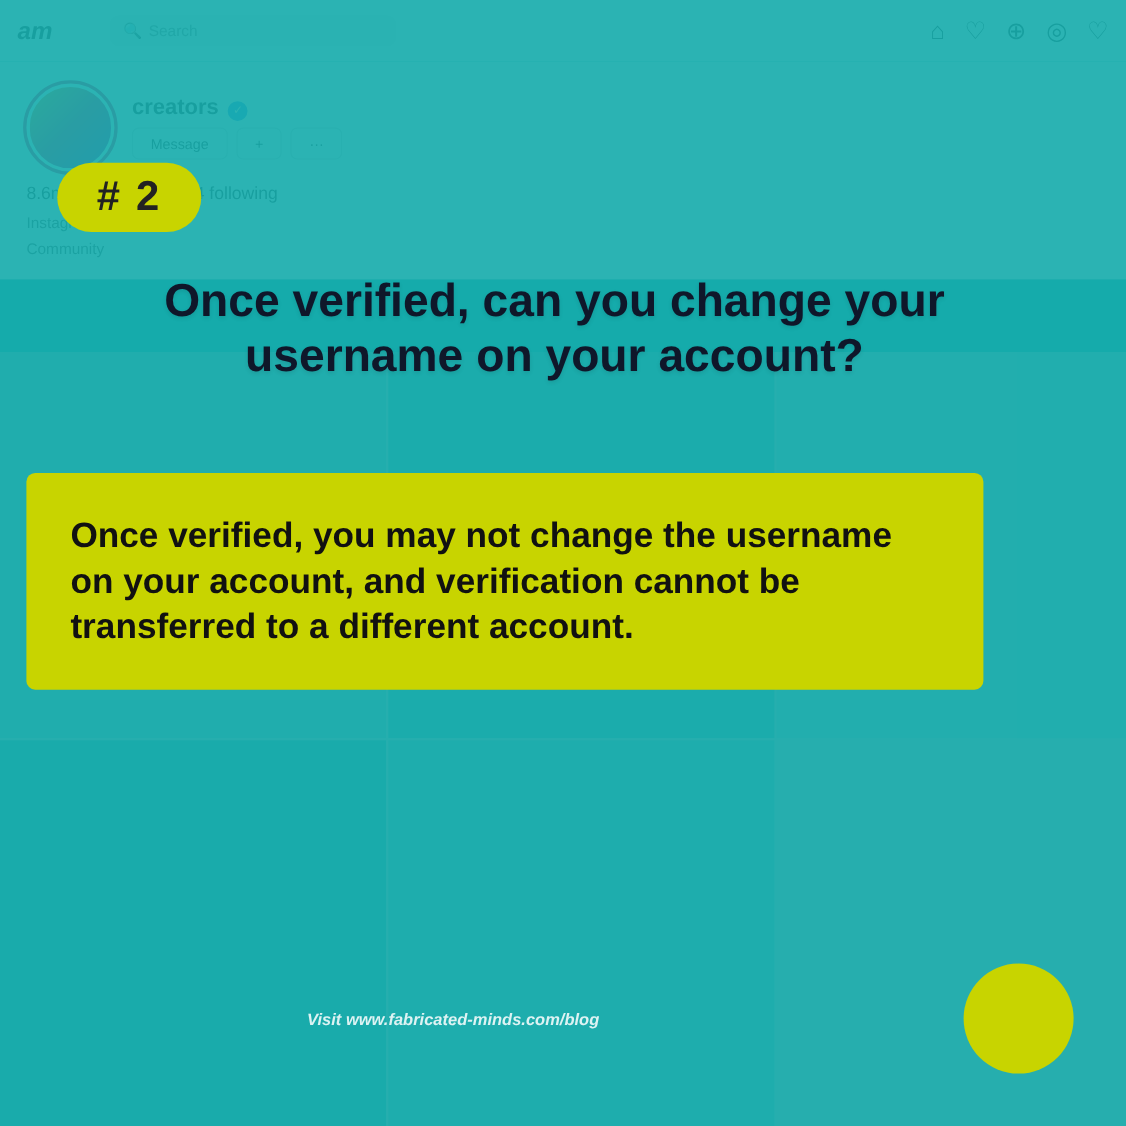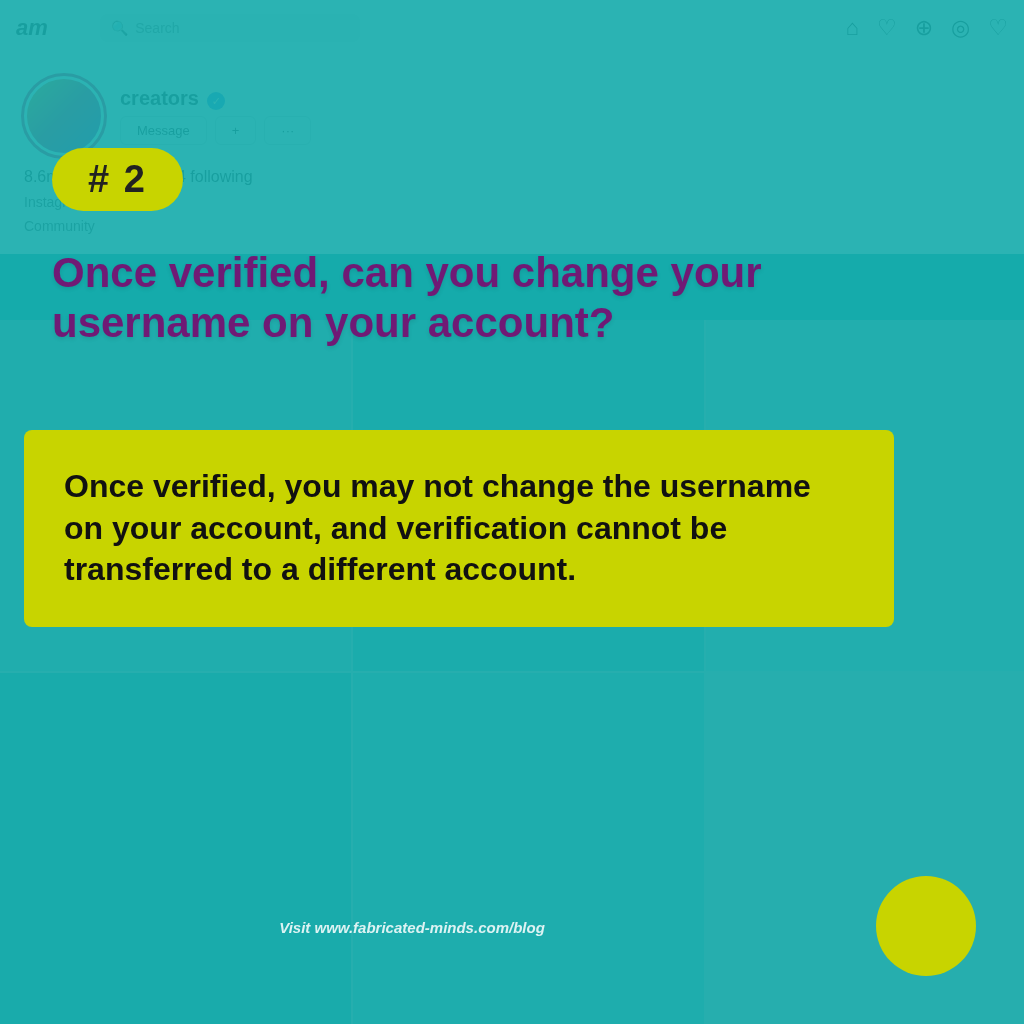--- a/index.html
+++ b/index.html
@@ -195,23 +195,24 @@
     }
 
     
     .question-text {
       position: absolute;
       top: 248px;
       left: 52px;
       right: 68px;
       font-size: 42px;
       font-weight: 900;
-      color: #701a75;
+      color: #0f172a;
       line-height: 1.2;
       text-shadow: 0 2px 4px rgba(0,0,0,0.1);
+      text-align: center;
     }
 
     
     .answer-box {
       position: absolute;
       top: 430px;
       left: 24px;
       right: 130px;
       background: #c8d400;
       border-radius: 8px;

